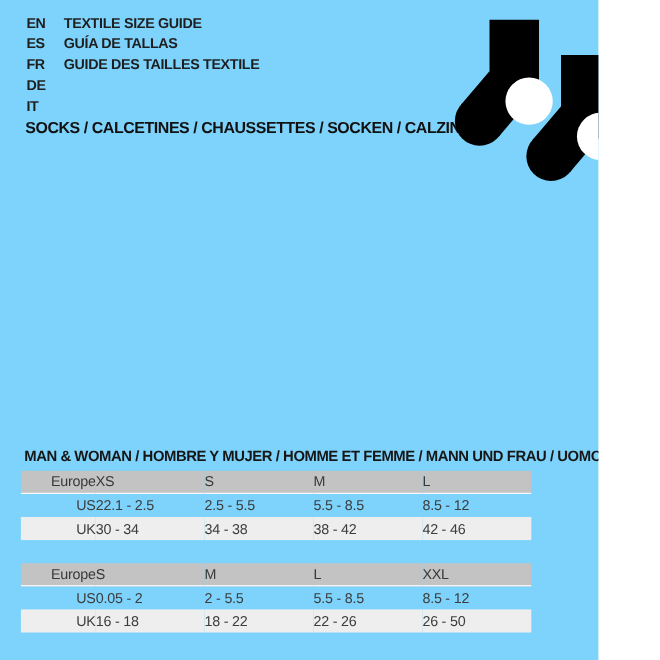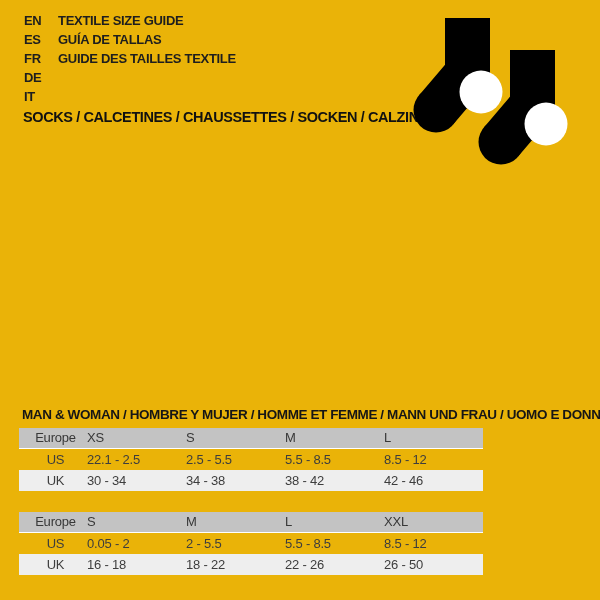--- a/index.html
+++ b/index.html
@@ -1,17 +1,17 @@
 <!DOCTYPE html>
 <html><head>
 <meta charset="utf-8">
 <style>
   html,body{margin:0;padding:0;background:#ffffff;}
   .stage{
-    position:relative;width:600px;height:600px;background:#eab308;overflow:hidden;
+    position:relative;width:544px;height:600px;background:#7dd3fc;overflow:hidden;
     font-family:"Liberation Sans","DejaVu Sans",sans-serif;
   }
   
   .lang-list{position:absolute;left:24px;top:11px;}
   .lang-row{display:flex;height:19px;line-height:19px;}
   .lang-code{
     width:34px;font-size:13px;font-weight:700;color:#1e1e1e;letter-spacing:-0.3px;
   }
   .lang-label{
     font-size:13px;font-weight:700;color:#1e1e1e;letter-spacing:-0.3px;white-space:nowrap;
@@ -29,21 +29,21 @@
   .tbl-child{top:512px;}
   .table-title{
     font-size:13.5px;font-weight:700;color:#161616;letter-spacing:-0.4px;
     white-space:nowrap;margin:0 0 6px 3px;
   }
   .size-grid{display:grid;grid-template-columns:68px 99px 99px 99px 99px;width:464px;}
   .cell{
     font-size:13px;color:#3d3d3d;height:21px;line-height:21px;
     text-align:left;letter-spacing:-0.2px;overflow:hidden;
   }
-  .cell.first{text-align:center;padding-left:5px;}
+  .cell.first{text-align:right;padding-left:5px;}
   .hdr .cell{background:#c3c3c3;height:20px;line-height:20px;border-bottom:1px solid #fff;color:#383838;}
   .row-alt .cell{background:#eeeeee;}
 </style>
 </head>
 <body>
 
 <div class="stage">
 
   <div class="lang-list">
     <div class="lang-row">

